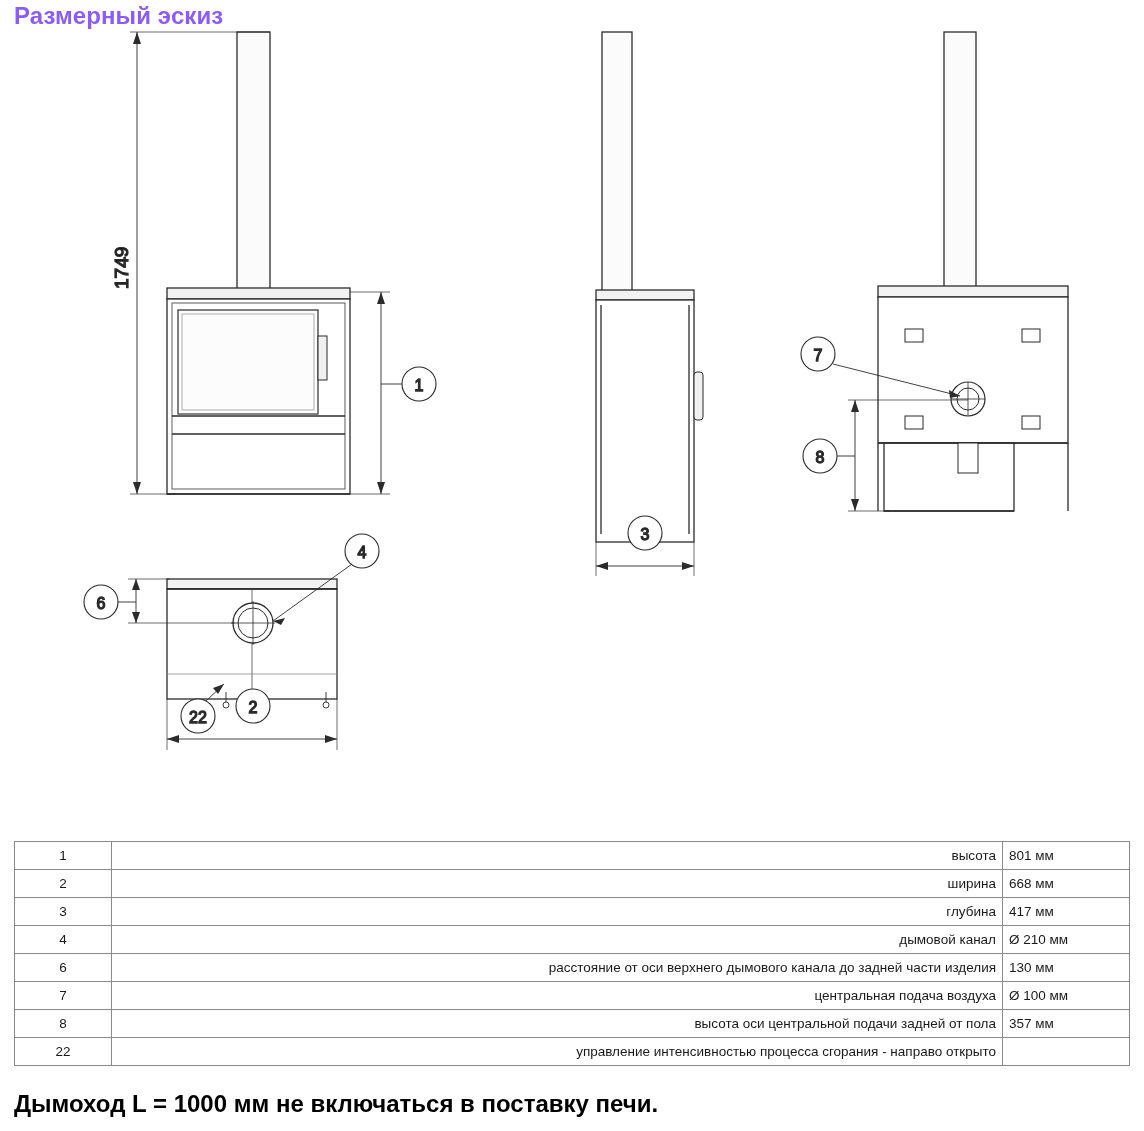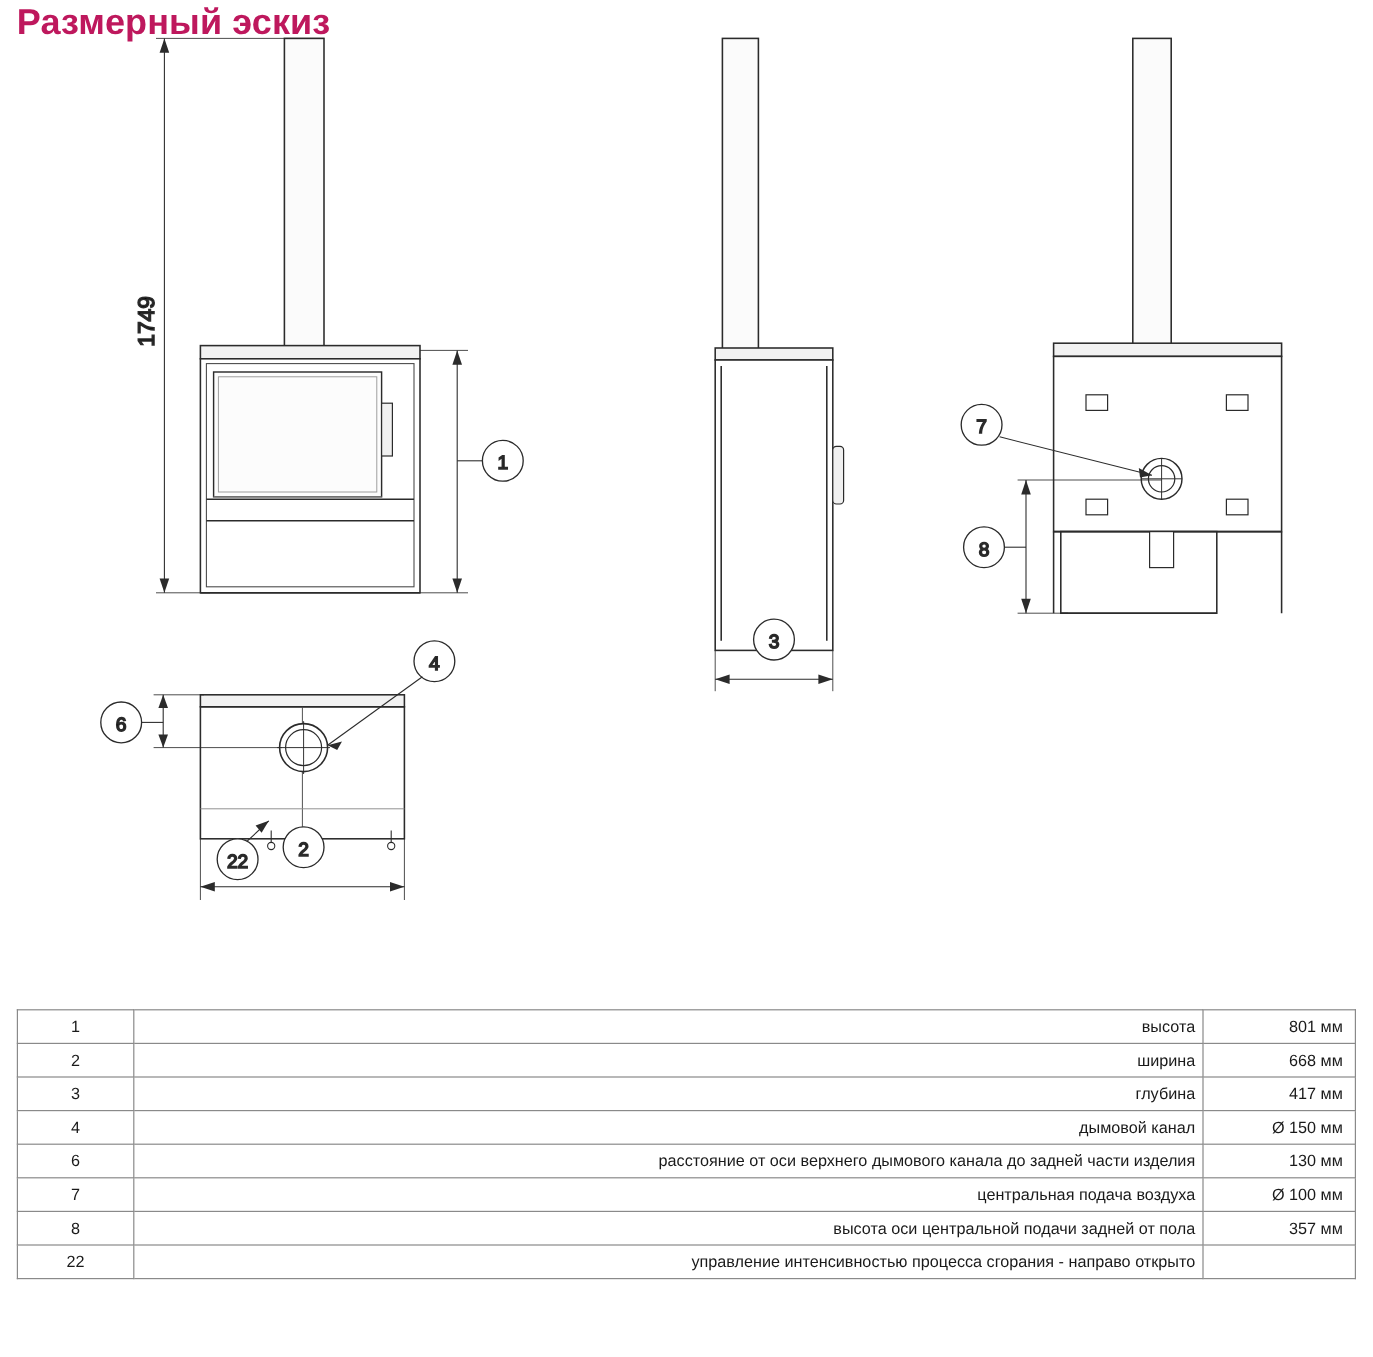--- a/index.html
+++ b/index.html
@@ -14,23 +14,23 @@
     color: #1a1a1a;
     position: relative;
     overflow: hidden;
   }
   .page {
     position: relative;
     width: 1144px;
     height: 1131px;
   }
   .heading {
-    font-size: 30px;
+    font-size: 24px;
     font-weight: bold;
-    color: #be185d;
+    color: #8b5cf6;
     letter-spacing: 0.1px;
   }
   #title-sketch {
     position: absolute;
     left: 14px;
     top: 2px;
   }
   #title-info {
     position: absolute;
     left: 14px;
@@ -67,21 +67,20 @@
   }
   .c-num {
     width: 84px;
     text-align: center;
   }
   .c-desc {
     text-align: right;
   }
   .c-val {
     width: 110px;
-    text-align: right;
     padding-right: 10px !important;
   }
   svg text {
     font-family: "Liberation Sans", sans-serif;
     fill: #000;
   }
 </style>
 </head>
 <body>
 
@@ -236,21 +235,21 @@
         <td class="c-val">668 мм</td>
       </tr>
       <tr>
         <td class="c-num">3</td>
         <td class="c-desc">глубина</td>
         <td class="c-val">417 мм</td>
       </tr>
       <tr>
         <td class="c-num">4</td>
         <td class="c-desc">дымовой канал</td>
-        <td class="c-val">Ø 150 мм</td>
+        <td class="c-val">Ø 210 мм</td>
       </tr>
       <tr>
         <td class="c-num">6</td>
         <td class="c-desc">расстояние от оси верхнего дымового канала до задней части изделия</td>
         <td class="c-val">130 мм</td>
       </tr>
       <tr>
         <td class="c-num">7</td>
         <td class="c-desc">центральная подача воздуха</td>
         <td class="c-val">Ø 100 мм</td>
@@ -261,14 +260,15 @@
         <td class="c-val">357 мм</td>
       </tr>
       <tr>
         <td class="c-num">22</td>
         <td class="c-desc">управление интенсивностью процесса сгорания - направо открыто</td>
         <td class="c-val"></td>
       </tr>
     </tbody>
   </table>
 
+  <div id="footer-note">Дымоход L = 1000 мм не включаться в поставку печи.</div>
 
 </div>
 
 </body></html>

